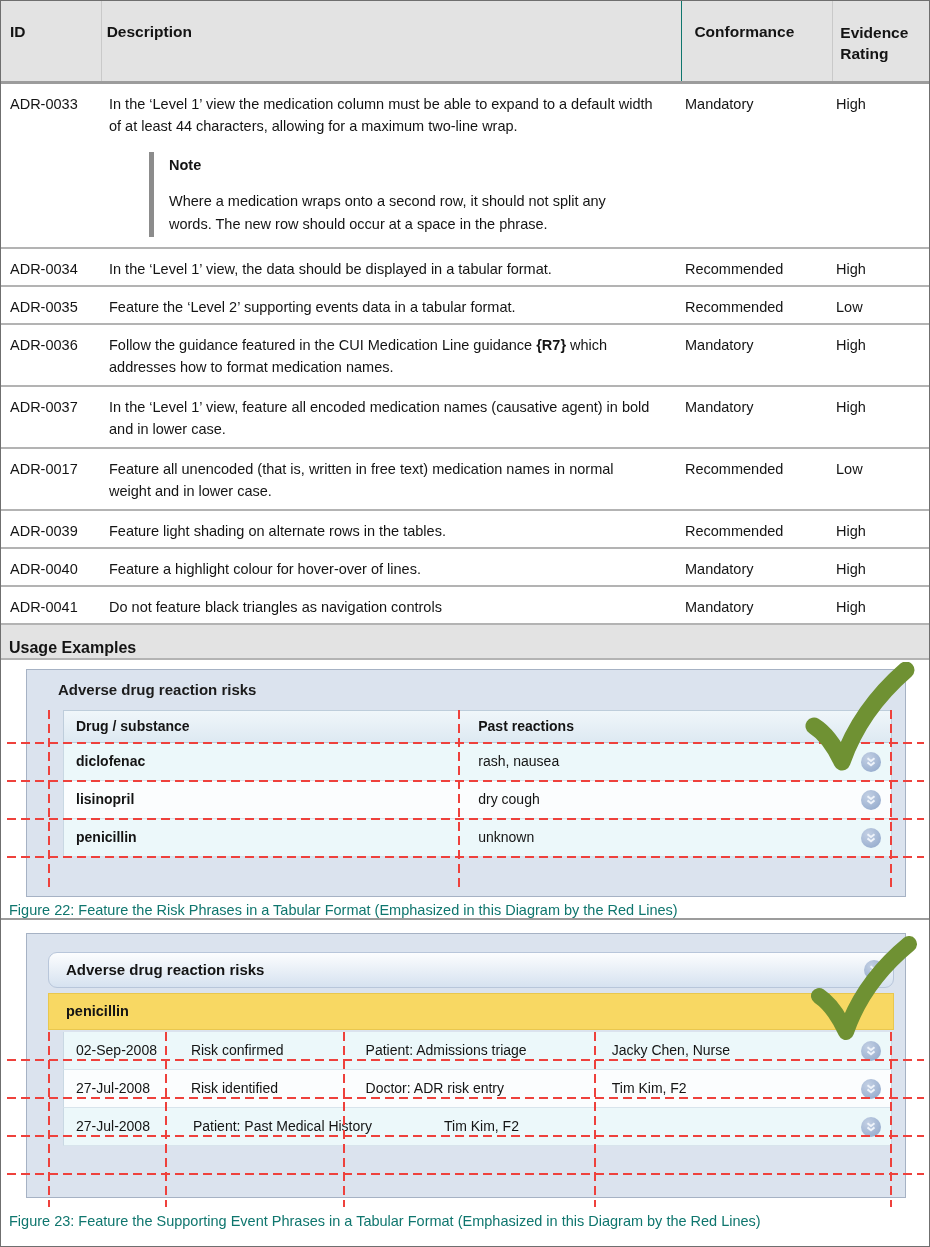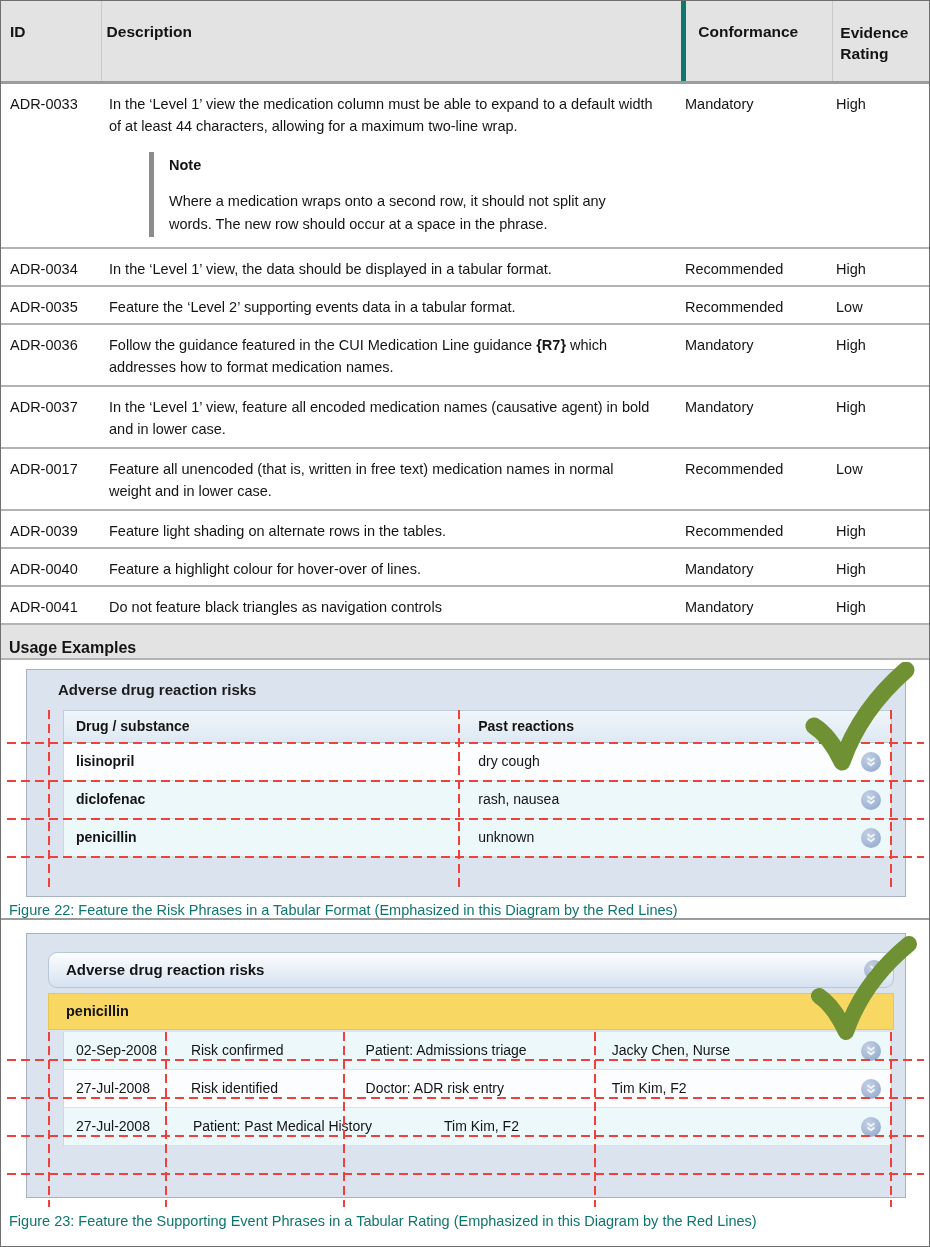--- a/index.html
+++ b/index.html
@@ -9,21 +9,21 @@
     font-family:"Liberation Sans", sans-serif;
     color:#141414; background:#fff;
     border:1px solid #6f6f6f;
     overflow:hidden;
   }
   
   .req-header { display:flex; background:#e3e3e3; height:83px; border-bottom:3px solid #9c9c9c; font-weight:bold; font-size:15.5px; }
   .req-header > div { padding-top:22px; }
   .hc-id   { width:103px; padding-left:9px; }
   .hc-desc { width:569px; padding-left:5px; border-left:1px solid #c9c9c9; }
-  .hc-conf { width:156px; padding-left:12px; border-left:5px solid #0f766e;margin-left:32px; }
+  .hc-conf { width:156px; padding-left:12px; border-left:1px solid #0f766e;margin-left:32px; }
   .hc-evid { width:100px; padding-left:7px;  border-left:1px solid #c9c9c9; padding-top:12px; line-height:1.35; }
   .req-row { display:flex; border-bottom:2px solid #b3b3b3; font-size:14.5px; background:#fff; }
   .req-row > div { padding-top:9px; line-height:1.55; }
   .rc-id   { width:103px; padding-left:9px; }
   .rc-desc { width:569px; padding-left:5px; padding-right:14px; }
   .rc-conf { width:156px; padding-left:12px; }
   .rc-evid { width:100px; padding-left:7px; }
   .h38 { height:38px; }
   .h62 { height:62px; }
   .h165 { height:165px; }
@@ -146,33 +146,33 @@
 
 <div class="figure-section fig22">
   <div class="panel" style="left:25px; top:9px; width:880px; height:228px;"></div>
   <div class="fig-title" style="left:57px; top:21px;">Adverse drug reaction risks</div>
 
   <div class="mini-table" style="left:48px; top:50px;">
     <div class="mt-head">
       <div class="f22-c1">Drug / substance</div>
       <div class="f22-c2">Past reactions</div>
     </div>
+    <div class="mt-row row-cyan">
+      <div class="f22-c1 drugname">diclofenac</div>
+      <div class="f22-c2">rash, nausea</div>
+      <span class="chev">
+          <svg width="14" height="14" viewBox="0 0 14 14">
+            <path d="M3.5 3.2 L7 6 L10.5 3.2" fill="none" stroke="#eef3fa" stroke-width="2"></path>
+            <path d="M3.5 7.4 L7 10.2 L10.5 7.4" fill="none" stroke="#eef3fa" stroke-width="2"></path>
+          </svg>
+        </span>
+    </div>
     <div class="mt-row row-white">
       <div class="f22-c1 drugname">lisinopril</div>
       <div class="f22-c2">dry cough</div>
-      <span class="chev">
-          <svg width="14" height="14" viewBox="0 0 14 14">
-            <path d="M3.5 3.2 L7 6 L10.5 3.2" fill="none" stroke="#eef3fa" stroke-width="2"></path>
-            <path d="M3.5 7.4 L7 10.2 L10.5 7.4" fill="none" stroke="#eef3fa" stroke-width="2"></path>
-          </svg>
-        </span>
-    </div>
-    <div class="mt-row row-cyan">
-      <div class="f22-c1 drugname">diclofenac</div>
-      <div class="f22-c2">rash, nausea</div>
       <span class="chev">
           <svg width="14" height="14" viewBox="0 0 14 14">
             <path d="M3.5 3.2 L7 6 L10.5 3.2" fill="none" stroke="#eef3fa" stroke-width="2"></path>
             <path d="M3.5 7.4 L7 10.2 L10.5 7.4" fill="none" stroke="#eef3fa" stroke-width="2"></path>
           </svg>
         </span>
     </div>
     <div class="mt-row row-cyan">
       <div class="f22-c1 drugname">penicillin</div>
       <div class="f22-c2">unknown</div>
@@ -260,14 +260,14 @@
   <div class="rdl-v" style="left:889px; top:112px; height:175px;"></div>
   <div class="rdl-h" style="left:6px; top:139px; width:917px;"></div>
   <div class="rdl-h" style="left:6px; top:177px; width:917px;"></div>
   <div class="rdl-h" style="left:6px; top:215px; width:917px;"></div>
   <div class="rdl-h" style="left:6px; top:253px; width:917px;"></div>
 
   <svg class="checkmark" style="left:800px; top:16px;" width="120" height="112" viewBox="0 0 120 112">
     <path d="M18 60 Q 33 70 45 96 Q 62 46 108 8" fill="none" stroke="#6f9133" stroke-width="16" stroke-linecap="round" stroke-linejoin="round"></path>
   </svg>
 
-  <div class="fig-caption" style="top:293px;">Figure 23: Feature the Supporting Event Phrases in a Tabular Rating (Emphasized in this Diagram by the Red Lines)</div>
+  <div class="fig-caption" style="top:293px;">Figure 23: Feature the Supporting Event Phrases in a Tabular Format (Emphasized in this Diagram by the Red Lines)</div>
 </div>
 
 </body></html>

